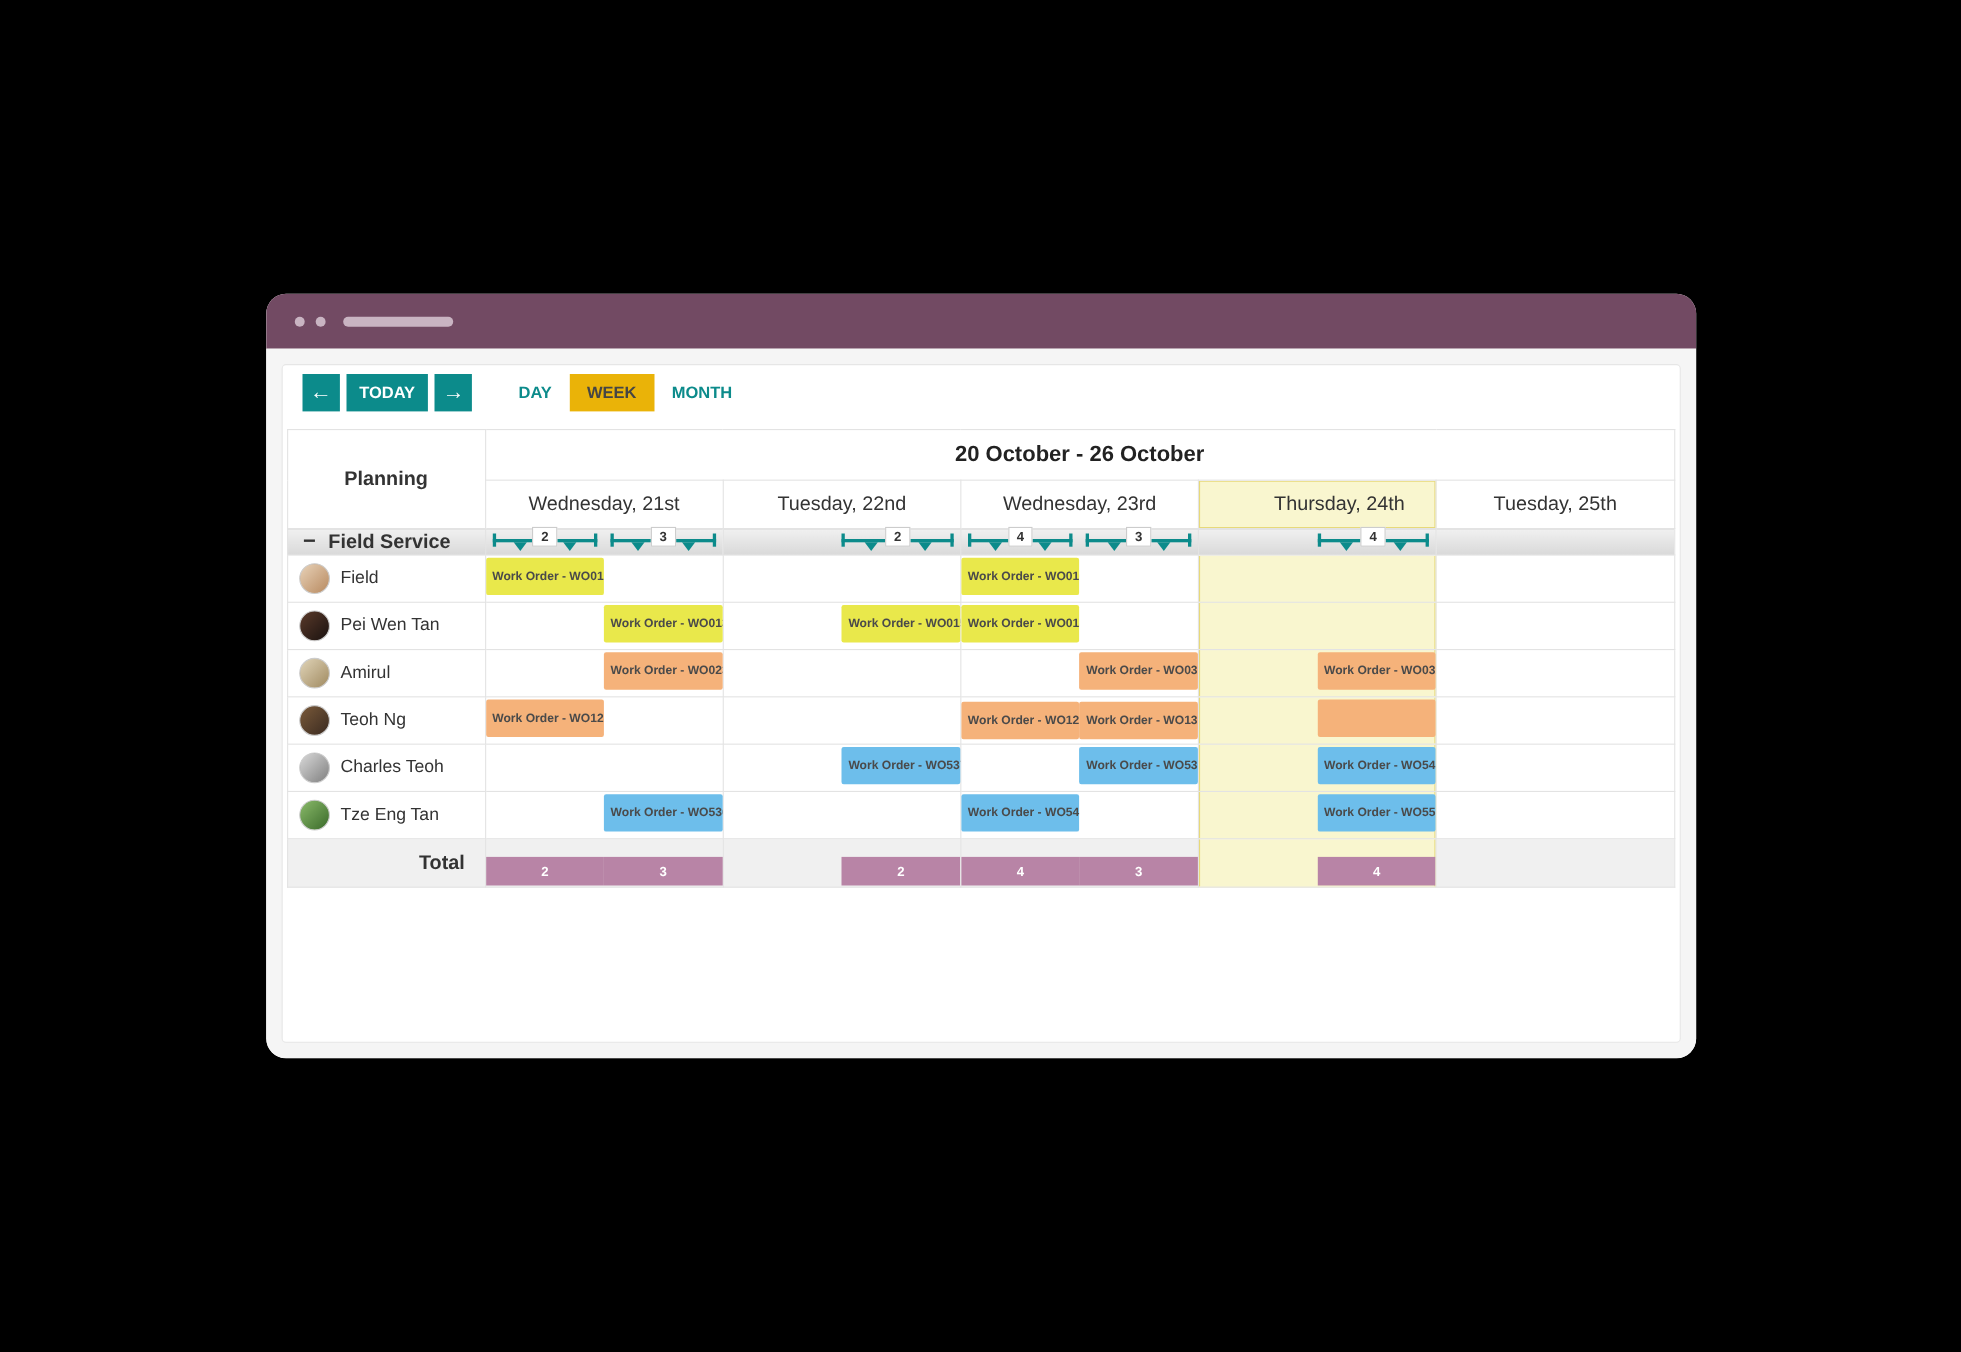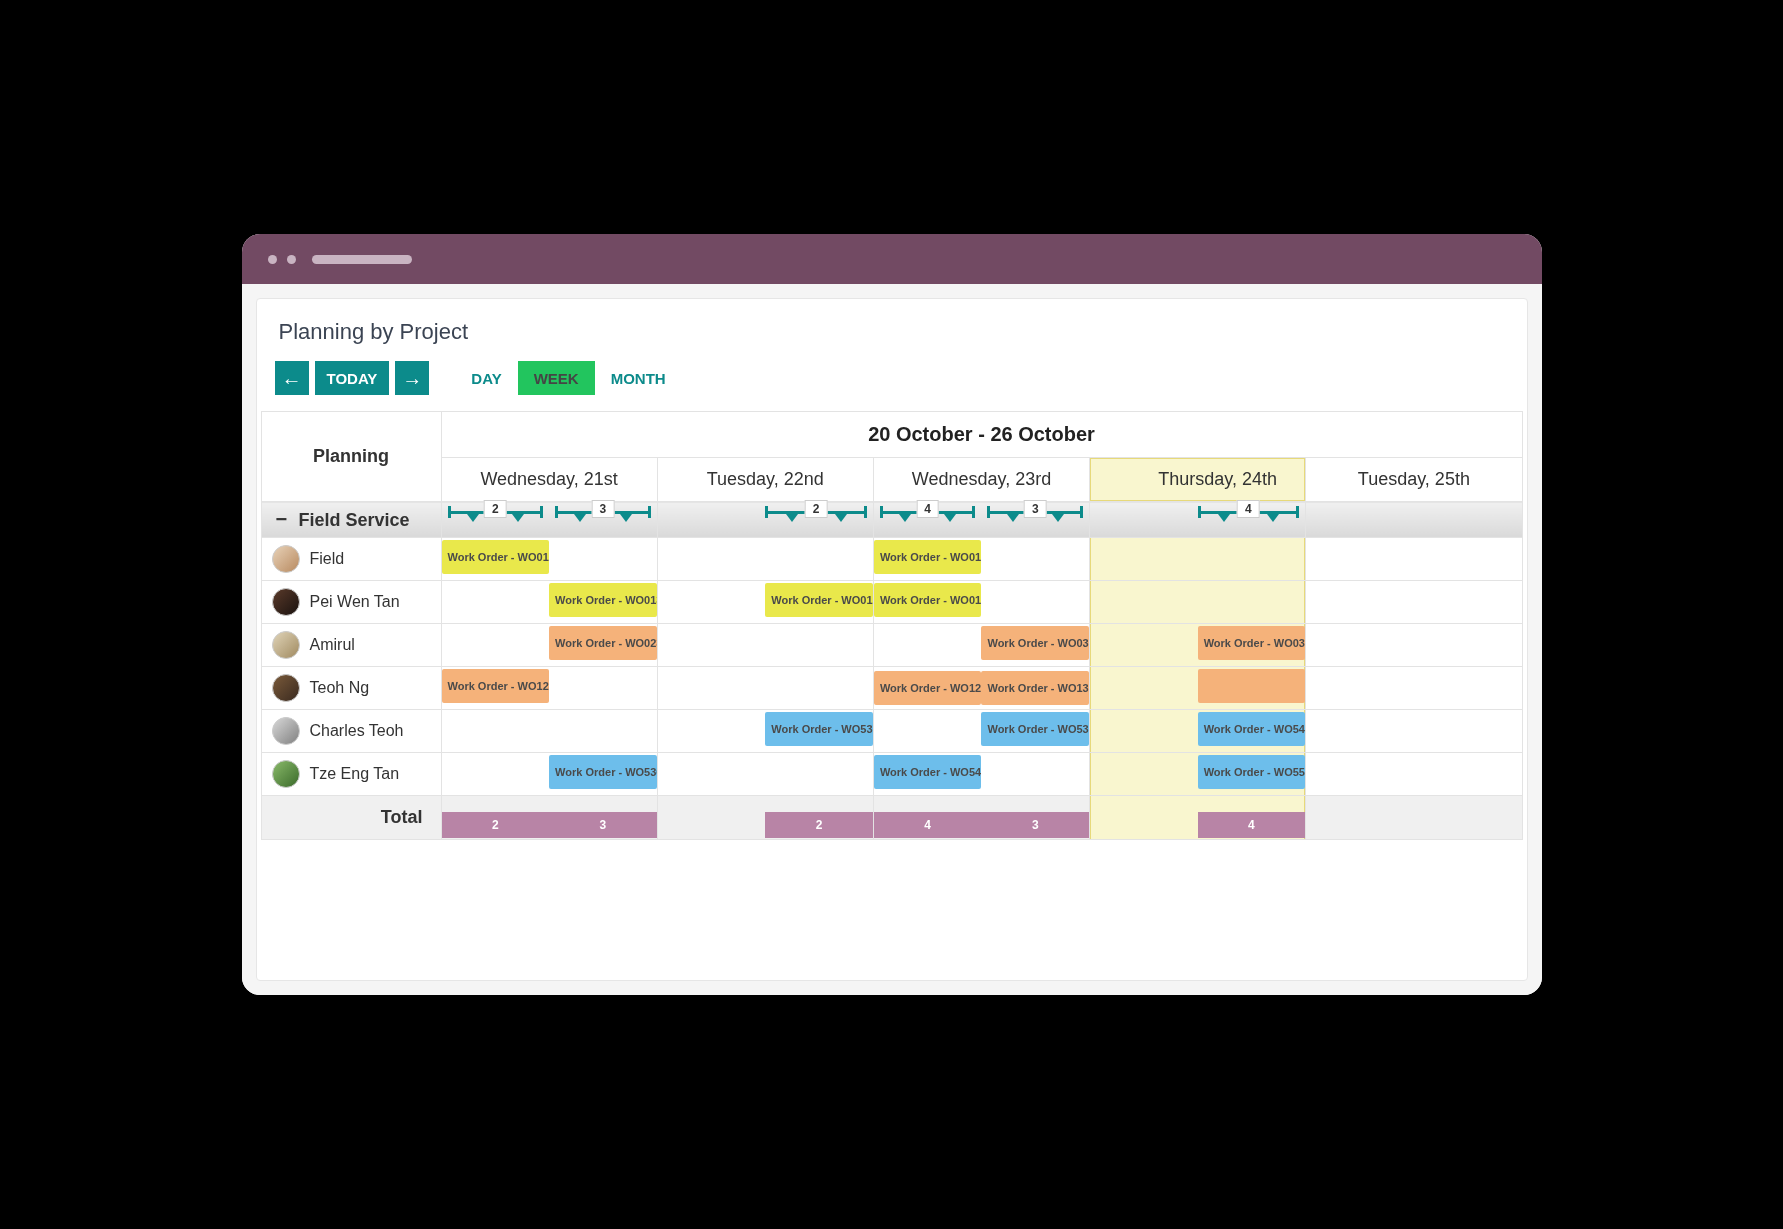--- a/index.html
+++ b/index.html
@@ -10,30 +10,30 @@
   .bar { width:100px; height:9px; border-radius:5px; background:#C9B4C2; margin-left:6px; }
   .body { background:#F5F5F5; padding:14px; }
   .panel { background:#fff; border:1px solid #E6E6E6; border-radius:4px; }
   .hdr { padding:20px 22px 8px 22px; }
   .title { font-size:22px; color:#3B4453; font-weight:500; }
   .toolbar { display:flex; align-items:center; padding:8px 18px 16px 18px; gap:6px; }
   .tbtn { background:#0C8B8B; color:#fff; border:none; height:34px; min-width:34px; padding:0 12px; font-size:15px; font-weight:600; display:flex; align-items:center; justify-content:center; cursor:pointer; }
   .tbtn.icon { padding:0; width:34px; font-size:20px; }
   .views { display:flex; margin-left:20px; }
   .vbtn { background:transparent; border:none; height:34px; padding:0 16px; color:#0C8B8B; font-weight:600; font-size:15px; cursor:pointer; }
-  .vbtn.active { background:#22c55e; color:#454545; }
+  .vbtn.active { background:#eab308; color:#454545; }
   .gridwrap { padding:0 4px 140px 4px; }
   table.sched { border-collapse:collapse; width:100%; table-layout:fixed; }
   table.sched th, table.sched td { border:1px solid #E3E3E3; vertical-align:middle; }
   th.side { width:180px; font-size:18px; font-weight:700; color:#333; }
   th.range { font-size:20px; font-weight:700; color:#222; height:46px; }
   th.day { font-size:18px; font-weight:500; color:#333; height:44px; }
   th.day.hl { background:#F9F6CF; box-shadow: inset 0 0 0 1px #E7D97A; padding-left: 40px; }
   
-  tr.group td, tr.group th { background:linear-gradient(#F0F0F0,#D9D9D9); height:36px; }
+  tr.group td, tr.group th { background:linear-gradient(#F0F0F0,#D9D9D9); height:24px; }
   tr.group th { text-align:left; padding-left:14px; font-size:18px; font-weight:700; color:#333; }
   .collapse-icon { display:inline-block; width:18px; font-weight:900; font-size:20px; }
   .bracket { position:relative; height:20px; margin:0 6px; }
   .bracket .line { position:absolute; left:0; right:0; top:9px; height:3px; background:#0C8B8B; }
   .bracket .cap { position:absolute; top:4px; width:3px; height:12px; background:#0C8B8B; }
   .bracket .cap.l { left:0; } .bracket .cap.r { right:0; }
   .bracket .arrow { position:absolute; top:12px; width:0; height:0; border-left:6px solid transparent; border-right:6px solid transparent; border-top:8px solid #0C8B8B; }
   .bracket .arrow.l { left:20%; } .bracket .arrow.r { right:20%; }
   .bracket .badge { position:absolute; top:-2px; left:50%; transform:translateX(-50%); background:#fff; border:1px solid #ccc; font-size:12px; font-weight:600; padding:1px 7px; color:#333; }
   .twocell { display:flex; gap:0; height:100%; }
@@ -62,23 +62,20 @@
 <body>
 
 <div class="window">
   <div class="titlebar">
     <div class="dot"></div>
     <div class="dot"></div>
     <div class="bar"></div>
   </div>
   <div class="body">
     <div class="panel">
-      <div class="hdr">
-        <div class="title">Planning by Project</div>
-      </div>
       <div class="toolbar">
         <button class="tbtn icon">
           <span>←</span>
         </button>
         <button class="tbtn">TODAY</button>
         <button class="tbtn icon">
           <span>→</span>
         </button>
         <div class="views">
           <button class="vbtn">DAY</button>

